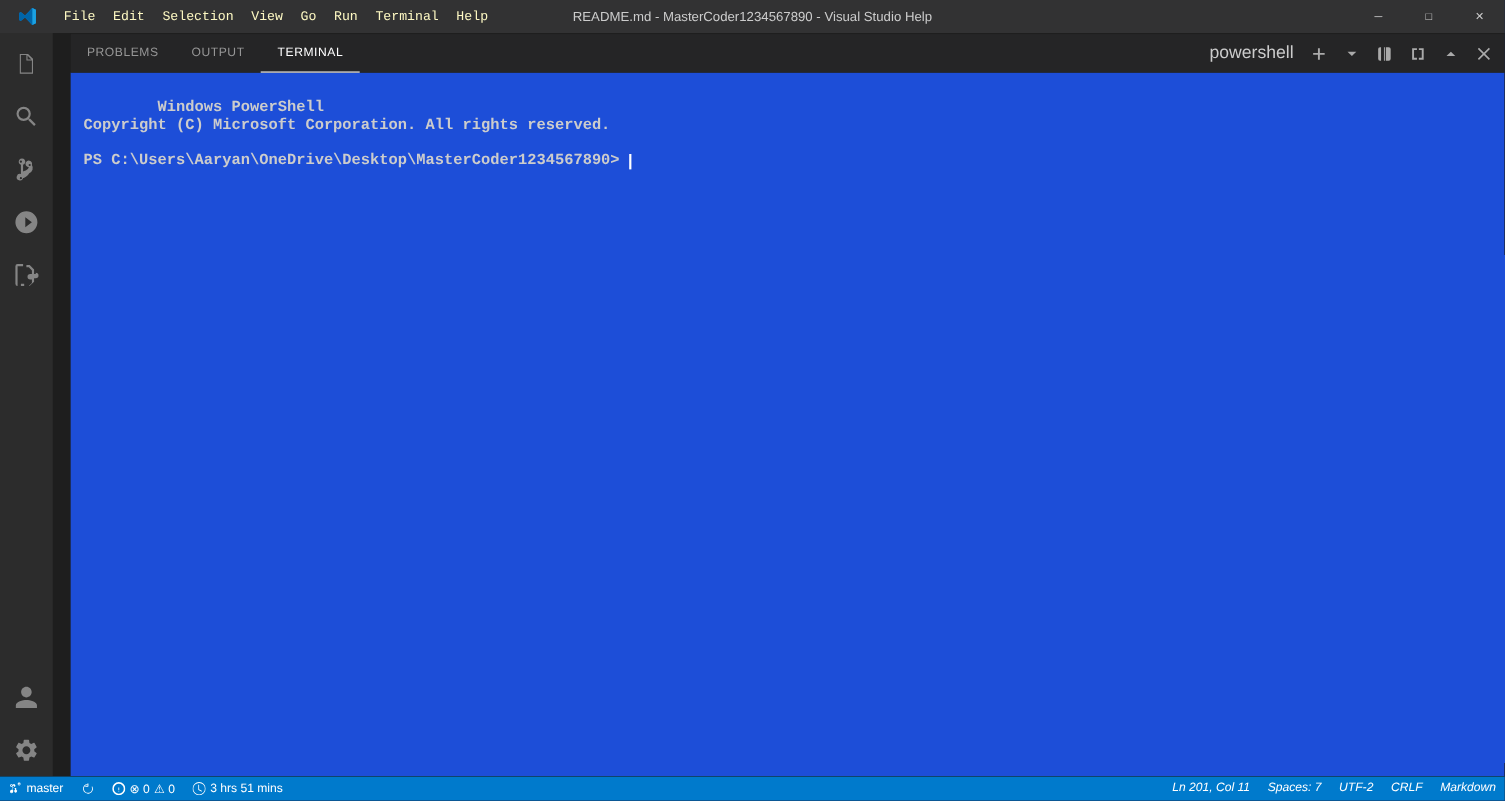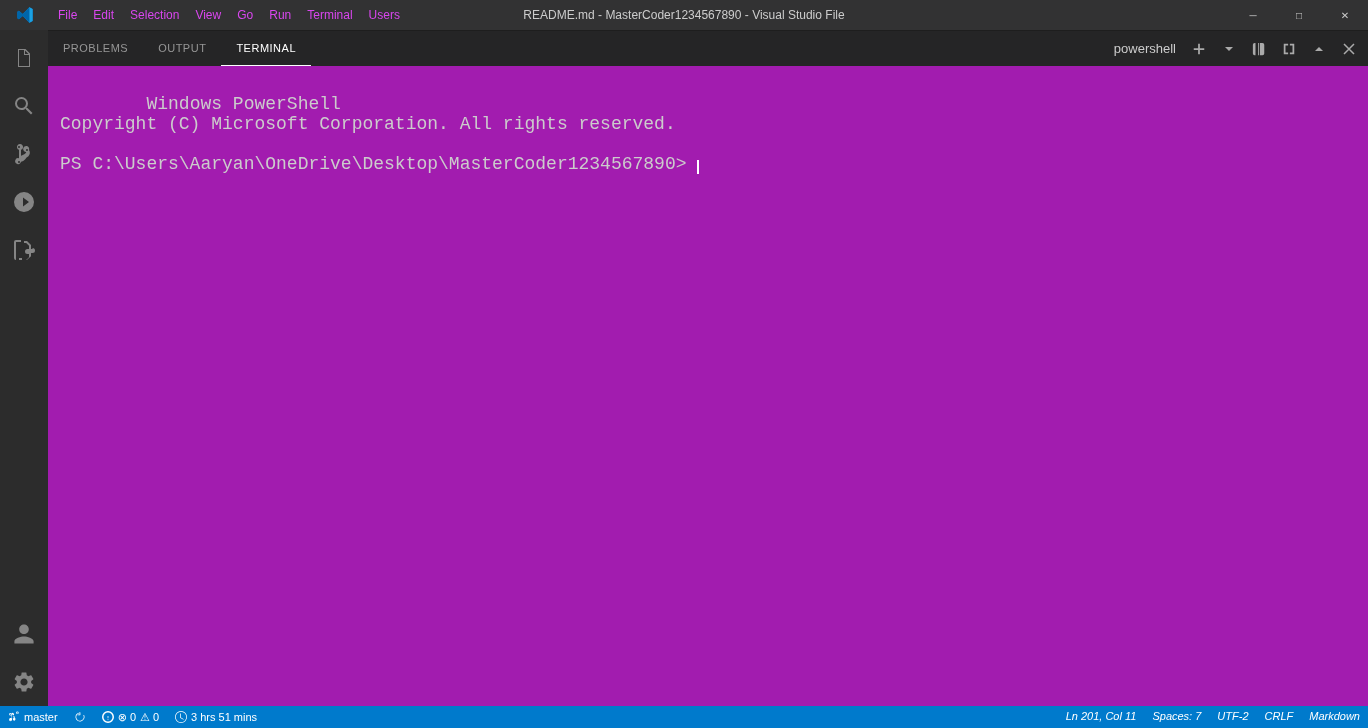--- a/index.html
+++ b/index.html
@@ -36,22 +36,23 @@
       display: flex;
       align-items: center;
       flex: 1;
       gap: 0;
     }
     .menu-item {
       padding: 0 8px;
       height: 30px;
       line-height: 30px;
       font-size: 12px;
-      color: #d946ef;
-      cursor: pointer;
+      color: #fef9c3;
+      cursor: pointer;
+      font-family: Liberation Mono, monospace;
     }
     .title-center {
       position: absolute;
       left: 50%;
       transform: translateX(-50%);
       font-size: 12px;
       color: #ccc;
       pointer-events: none;
     }
     .window-controls {
@@ -101,20 +102,21 @@
       height: 24px;
     }
     #activity-bar .spacer { flex: 1; }
 
     
     #main-content {
       flex: 1;
       display: flex;
       flex-direction: column;
       overflow: hidden;
+      padding-left: 16px;
     }
 
     
     #panel {
       flex: 1;
       display: flex;
       flex-direction: column;
       background: #1e1e1e;
       overflow: hidden;
     }
@@ -129,27 +131,28 @@
       letter-spacing: 0.5px;
     }
     .panel-tab.active {
       color: #fff;
       border-bottom: 1px solid #fff;
     }
 
     
     #terminal-body {
       flex: 1;
-      background: #a21caf;
+      background: #1d4ed8;
       padding: 8px 12px;
       font-family: 'Consolas', 'Courier New', monospace;
-      font-size: 18px;
+      font-size: 14px;
       color: #cccccc;
       overflow-y: auto;
       white-space: pre;
+      font-weight: bold;
     }
     .terminal-cursor {
       display: inline-block;
       width: 2px;
       height: 14px;
       background: #fff;
       vertical-align: text-bottom;
       animation: blink 1s step-end infinite;
     }
     @keyframes blink {
@@ -202,21 +205,21 @@
     
     #panel-header {
       position: relative;
       background: #252526;
       border-top: 1px solid #1e1e1e;
       flex-shrink: 0;
     }
 
     
     .ps-label {
-      font-size: 13px;
+      font-size: 16px;
       color: #ccc;
       padding: 0 6px;
     }
   </style>
 </head>
 <body>
 
 <div id="title-bar">
   <div class="window-icon">
     <svg viewBox="0 0 100 100" fill="none" xmlns="http://www.w3.org/2000/svg">
@@ -226,23 +229,23 @@
     </svg>
   </div>
   <div id="menu-bar">
     <div class="menu-item">File</div>
     <div class="menu-item">Edit</div>
     <div class="menu-item">Selection</div>
     <div class="menu-item">View</div>
     <div class="menu-item">Go</div>
     <div class="menu-item">Run</div>
     <div class="menu-item">Terminal</div>
-    <div class="menu-item">Users</div>
-  </div>
-  <div class="title-center">README.md - MasterCoder1234567890 - Visual Studio File</div>
+    <div class="menu-item">Help</div>
+  </div>
+  <div class="title-center">README.md - MasterCoder1234567890 - Visual Studio Help</div>
   <div class="window-controls">
     <div class="win-btn">─</div>
     <div class="win-btn">□</div>
     <div class="win-btn close">✕</div>
   </div>
 </div>
 
 <div id="app-body">
 
   <div id="activity-bar">

